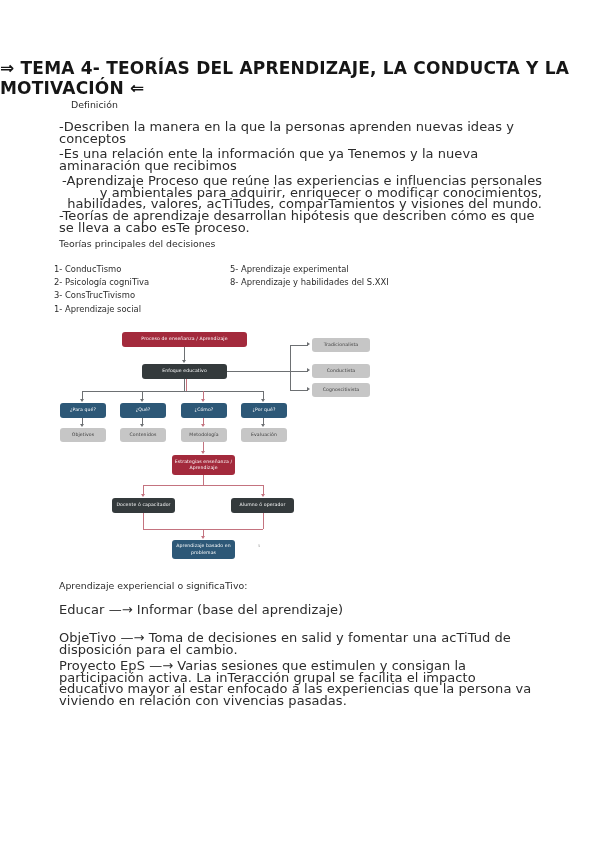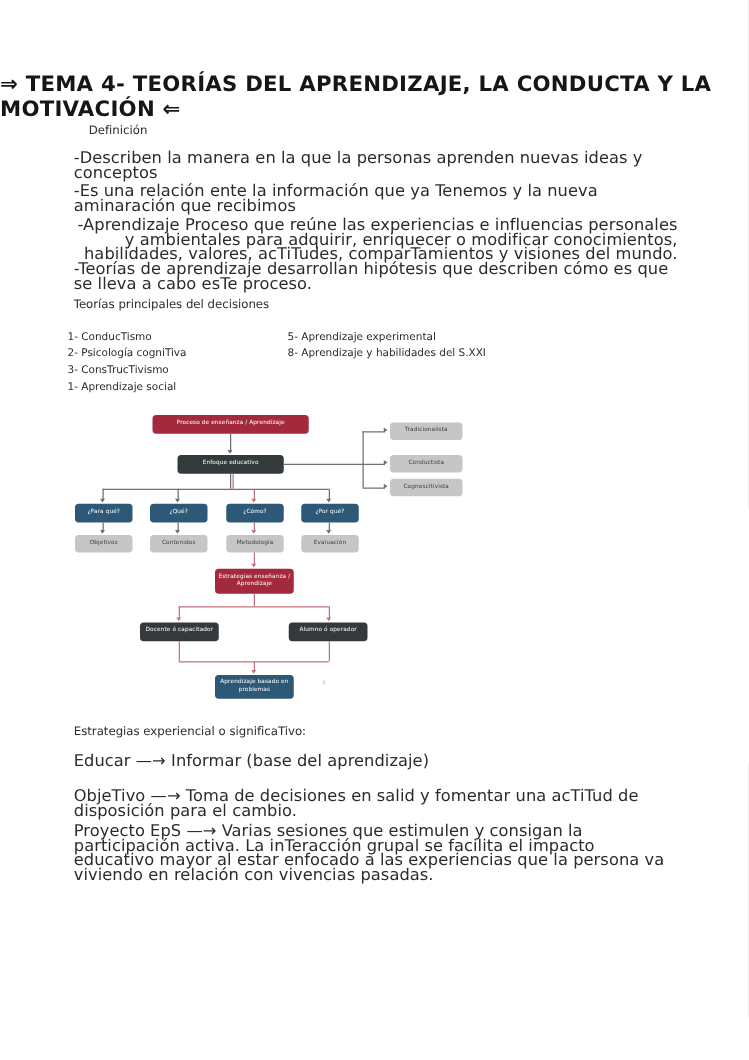--- a/index.html
+++ b/index.html
@@ -234,21 +234,21 @@
       <div class="ln v ln-red" style="left:203px; top:183px; height:16px;"></div>
       <div class="ln h ln-red" style="left:83px;  top:199px; width:120px;"></div>
       <div class="ln v ln-red" style="left:143px; top:199px; height:8px;"></div>
       <div class="arrow arrow-red" style="left:140.8px; top:206px;"></div>
 
       <div class="node n-blue" style="left:112px; top:210px; width:63px; height:19px;">Aprendizaje basado en problemas</div>
 
       <div class="pagemark" style="left:198px; top:214px;">5</div>
     </div>
 
-    <div class="heading" style="left:59px; top:580px;">Estrategias experiencial o significaTivo:</div>
+    <div class="heading" style="left:59px; top:580px;">Aprendizaje experiencial o significaTivo:</div>
 
     <div class="ptext" style="left:59px; top:604px; width:480px;">Educar —→ Informar (base del aprendizaje)</div>
 
     <div class="ptext" style="left:59px; top:632px; width:480px;">ObjeTivo —→ Toma de decisiones en salid y fomentar una acTiTud de disposición para el cambio.</div>
 
     <div class="ptext" style="left:59px; top:660px; width:483px;">Proyecto EpS —→ Varias sesiones que estimulen y consigan la participación activa. La inTeracción grupal se facilita el impacto educativo mayor al estar enfocado a las experiencias que la persona va viviendo en relación con vivencias pasadas.</div>
 
   </div>
 </div>
 

